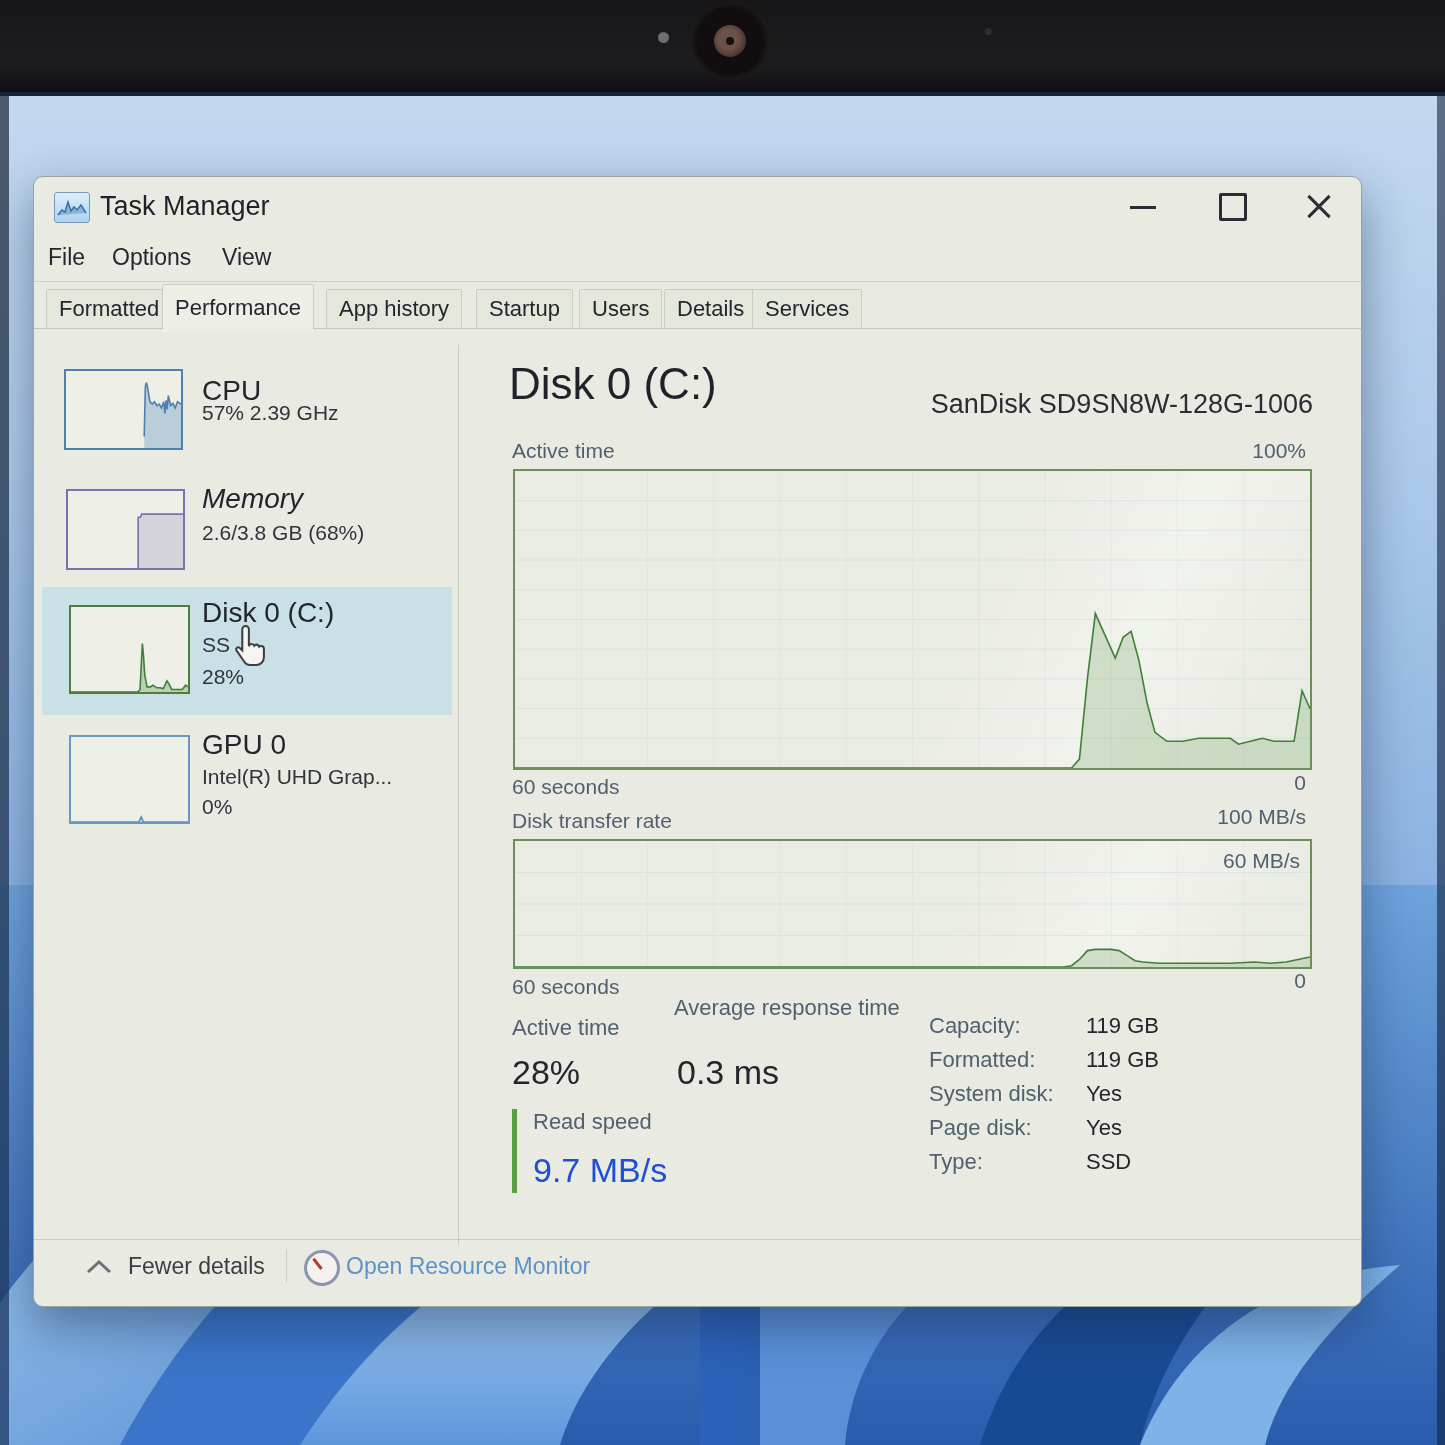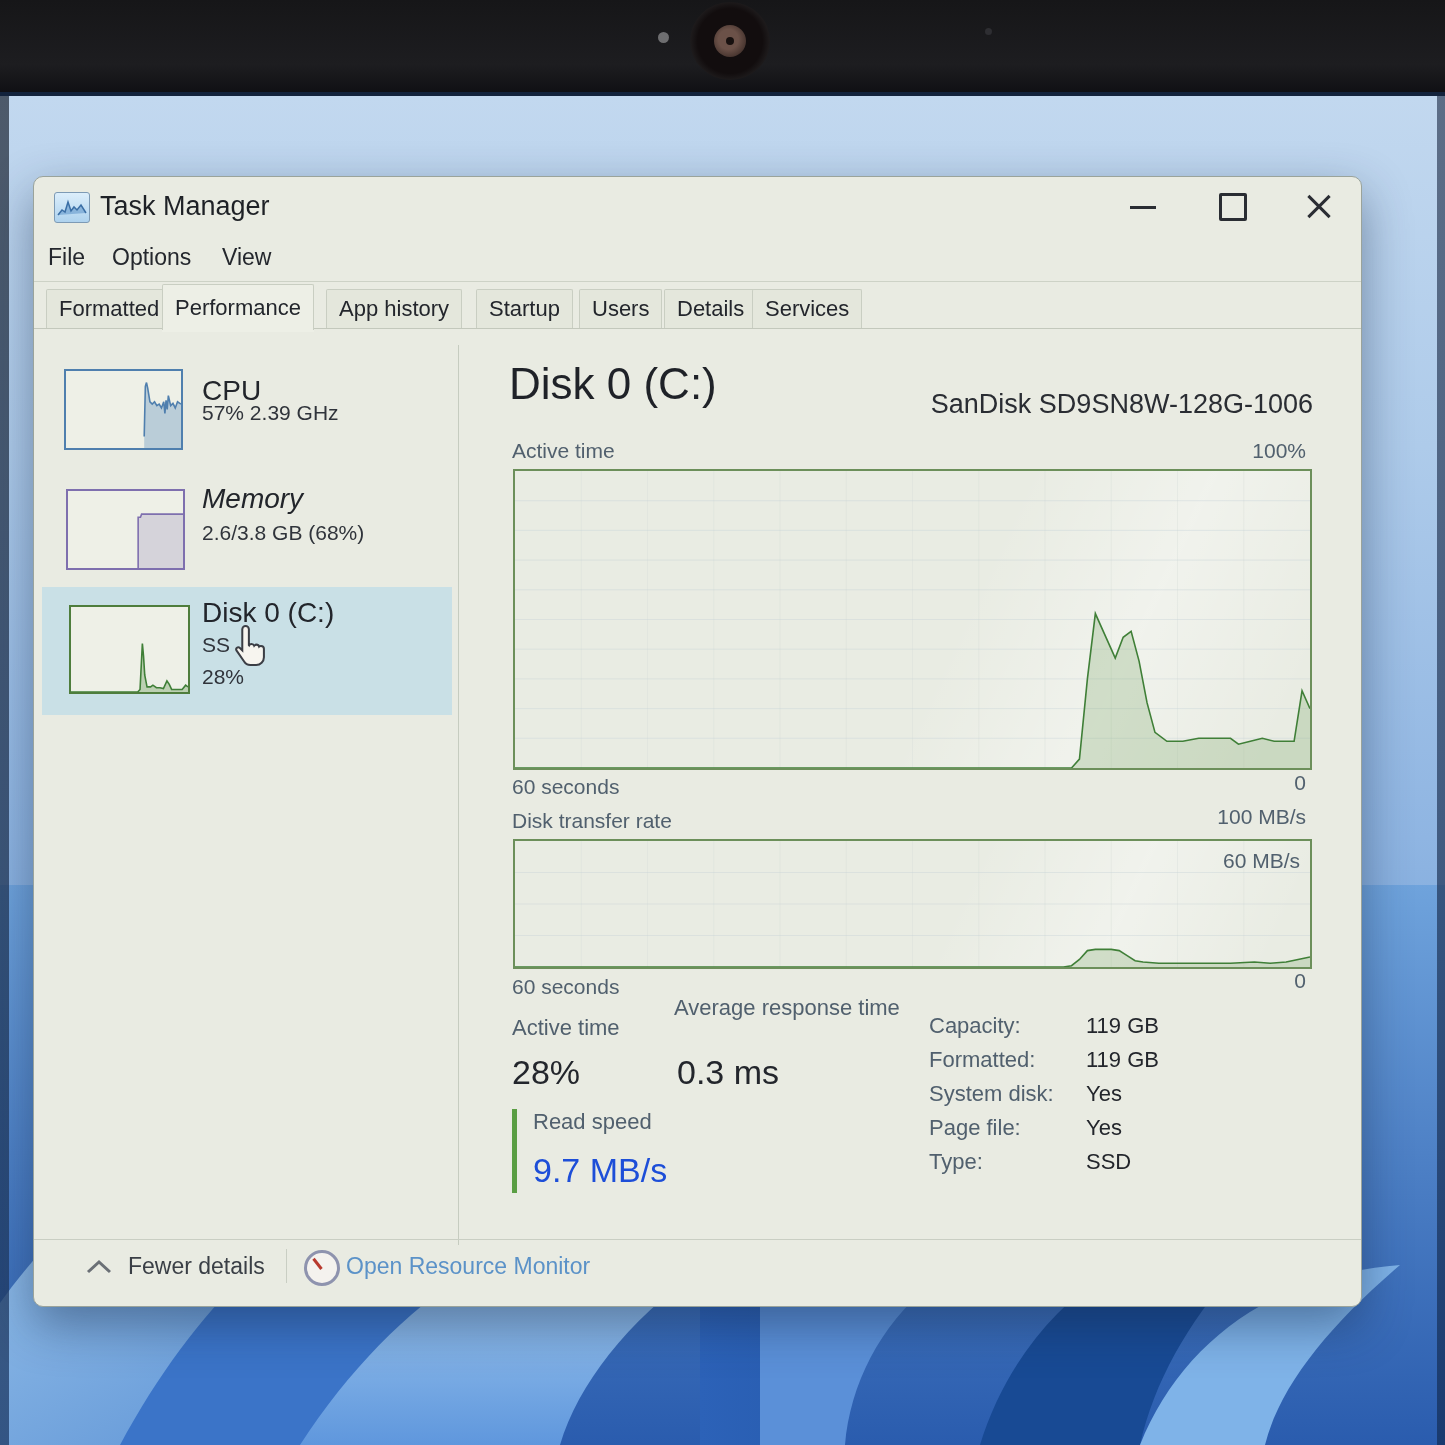--- a/index.html
+++ b/index.html
@@ -212,20 +212,31 @@
           </svg>
       </div>
       <div class="side-title" style="left:160px;top:10px;">Disk 0 (C:)</div>
       <div class="side-sub" style="left:160px;top:46px;">SS</div>
       <div class="side-sub" style="left:160px;top:78px;">28%</div>
       <svg class="cursor-hand" style="left:188px;top:36px;" width="44" height="48" viewBox="0 0 24 26">
         <path d="M8.5 1.5 c1 0 1.8 .8 1.8 1.8 V12 l.1 .1 c.2-.5 .7-.8 1.3-.8 .7 0 1.3 .4 1.5 1 .3-.4 .7-.6 1.2-.6 .7 0 1.3 .4 1.5 1.1 .3-.3 .6-.4 1-.4 .9 0 1.6 .7 1.6 1.6 v4.6 c0 2.3-1.9 4.2-4.2 4.2 h-3.2 c-1.4 0-2.7-.7-3.4-1.9 L3.6 15 c-.8-1.2 .7-2.5 1.8-1.5 L6.7 14.8 V3.3 c0-1 .8-1.8 1.8-1.8 Z" fill="#f7f5ef" stroke="#3b3e45" stroke-width="1.1"></path>
       </svg>
     </div>
 
+    <div class="side-item" style="top:542px;height:120px;">
+      <div class="tile tile-gpu" style="left:27px;top:16px;width:117px;height:85px;">
+        <svg viewBox="0 0 100 100" preserveAspectRatio="none">
+            <polygon points="0,100 0,100 58,100 60,94 62,100 100,100 100,100" fill="rgba(100,150,200,.3)"></polygon>
+            <polyline points="0,100 58,100 60,94 62,100 100,100" fill="none" stroke="#5b8cc0" stroke-width="1.6" vector-effect="non-scaling-stroke"></polyline>
+          </svg>
+      </div>
+      <div class="side-title" style="left:160px;top:10px;">GPU 0</div>
+      <div class="side-sub" style="left:160px;top:46px;">Intel(R) UHD Grap...</div>
+      <div class="side-sub" style="left:160px;top:76px;">0%</div>
+    </div>
 
     <div class="main-title">Disk 0 (C:)</div>
     <div class="device">SanDisk SD9SN8W-128G-1006</div>
 
     <div class="axis-label" style="left:478px;top:262px;">Active time</div>
     <div class="axis-label" style="right:55px;top:262px;">100%</div>
     <div class="chart-box" style="left:479px;top:292px;width:795px;height:297px;">
       <svg viewBox="0 0 100 100" preserveAspectRatio="none">
           <line x1="8.333333333333334" y1="0" x2="8.333333333333334" y2="100" stroke="#d6ded9" stroke-width="0.4" vector-effect="non-scaling-stroke"></line>
           <line x1="16.666666666666668" y1="0" x2="16.666666666666668" y2="100" stroke="#d6ded9" stroke-width="0.4" vector-effect="non-scaling-stroke"></line>
@@ -289,21 +300,21 @@
       <div class="speed-label">Read speed</div>
       <div class="speed-value">9.7 MB/s</div>
     </div>
 
     <div class="rs-label" style="left:895px;top:836px;">Capacity:</div>
     <div class="rs-value" style="left:1052px;top:836px;">119 GB</div>
     <div class="rs-label" style="left:895px;top:870px;">Formatted:</div>
     <div class="rs-value" style="left:1052px;top:870px;">119 GB</div>
     <div class="rs-label" style="left:895px;top:904px;">System disk:</div>
     <div class="rs-value" style="left:1052px;top:904px;">Yes</div>
-    <div class="rs-label" style="left:895px;top:938px;">Page file:</div>
+    <div class="rs-label" style="left:895px;top:938px;">Page disk:</div>
     <div class="rs-value" style="left:1052px;top:938px;">Yes</div>
     <div class="rs-label" style="left:895px;top:972px;">Type:</div>
     <div class="rs-value" style="left:1052px;top:972px;">SSD</div>
 
     <div class="footer-sep"></div>
     <div class="footer">
       <svg class="chev" width="26" height="16" viewBox="0 0 26 16">
         <polyline points="2,13 13,3 24,13" fill="none" stroke="#6b7076" stroke-width="3"></polyline>
       </svg>
       <div class="fewer">Fewer details</div>

